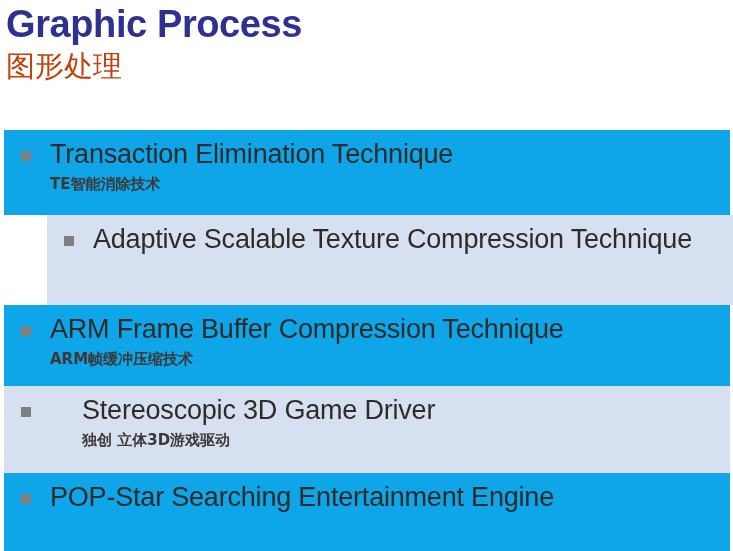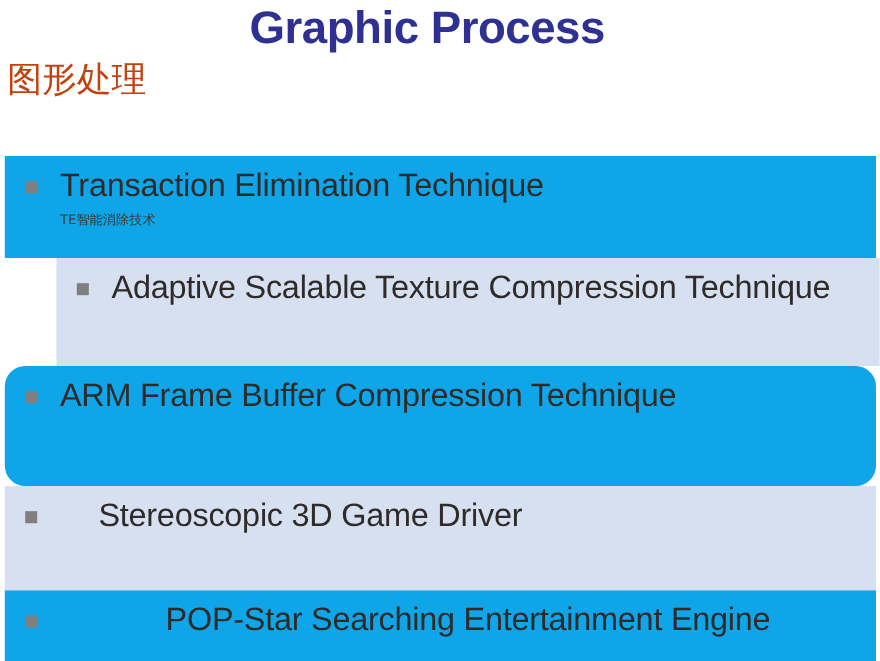--- a/index.html
+++ b/index.html
@@ -25,21 +25,20 @@
   }
   .slide-title {
     font-family: "Liberation Sans", "DejaVu Sans", sans-serif;
     font-size: 38px;
     font-weight: bold;
     color: #2e3192;
     letter-spacing: -0.4px;
     line-height: 44px;
     margin: 0;
     white-space: nowrap;
-    text-align: center;
   }
   .slide-subtitle {
     font-family: "DejaVu Sans", "Liberation Sans", sans-serif;
     font-size: 29px;
     font-weight: normal;
     color: #c2410c;
     line-height: 36px;
     margin: 0;
     padding-top: 2px;
     white-space: nowrap;
@@ -79,35 +78,35 @@
     font-size: 27px;
     font-weight: normal;
     color: #2f2b28;
     line-height: 33px;
     letter-spacing: -0.2px;
     white-space: nowrap;
     margin: 0;
   }
   .band-sub {
     font-family: "DejaVu Sans", "Liberation Sans", sans-serif;
-    font-size: 11px;
-    font-weight: normal;
+    font-size: 15px;
+    font-weight: bold;
     color: #3b3835;
     line-height: 22px;
     margin: 0;
     padding-top: 2px;
     white-space: nowrap;
   }
 
   
   .h85 { height: 85px; }
   .h90 { height: 90px; margin-left: 43px; }
-  .h81 { height: 100px; border-radius: 17px; }
+  .h81 { height: 81px; }
   .h87 { height: 87px; padding-left: 32px; }
-  .h78 { height: 78px; text-align: center; }
+  .h78 { height: 78px; }
 </style>
 </head>
 <body>
 
 <div class="title-block">
   <h1 class="slide-title">Graphic Process</h1>
   <h2 class="slide-subtitle">图形处理</h2>
 </div>
 
 <div class="band-list">
@@ -124,27 +123,29 @@
     <span class="bullet-square"></span>
     <div class="band-body">
       <div class="band-heading">Adaptive Scalable Texture Compression Technique</div>
     </div>
   </div>
 
   <div class="band gray h81">
     <span class="bullet-square"></span>
     <div class="band-body">
       <div class="band-heading">ARM Frame Buffer Compression Technique</div>
+      <div class="band-sub">ARM帧缓冲压缩技术</div>
     </div>
   </div>
 
   <div class="band blue h87">
     <span class="bullet-square"></span>
     <div class="band-body">
       <div class="band-heading">Stereoscopic 3D Game Driver</div>
+      <div class="band-sub">独创 立体3D游戏驱动</div>
     </div>
   </div>
 
   <div class="band gray h78">
     <span class="bullet-square"></span>
     <div class="band-body">
       <div class="band-heading">POP-Star Searching Entertainment Engine</div>
     </div>
   </div>
 

